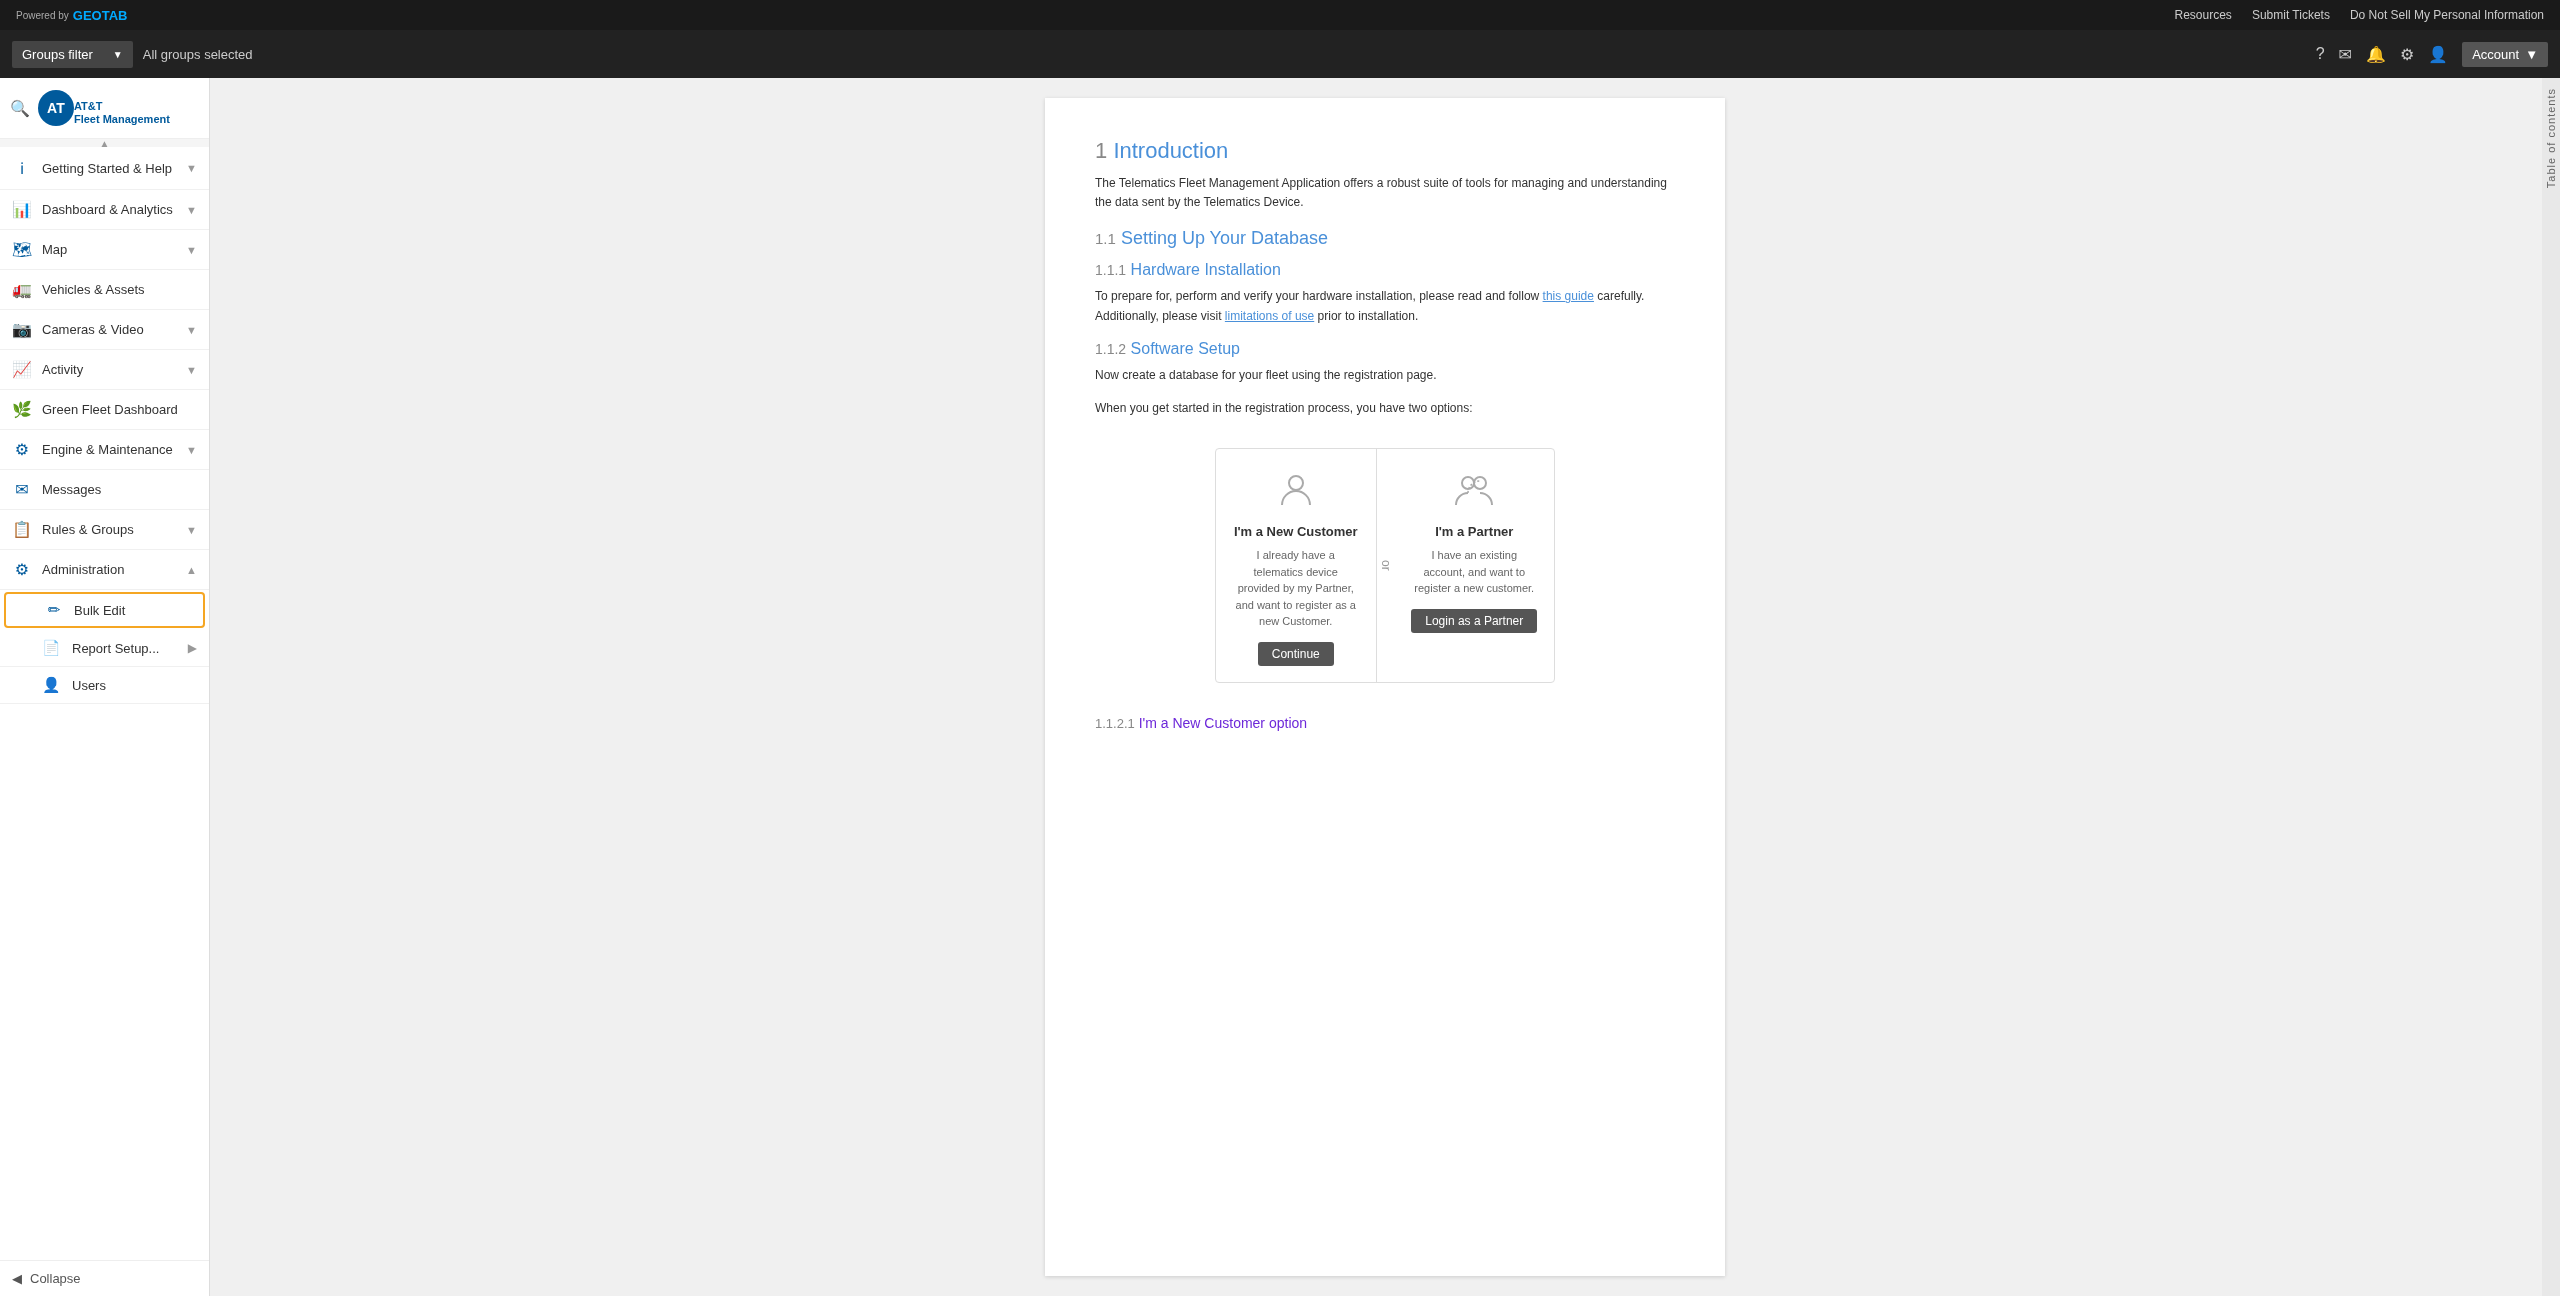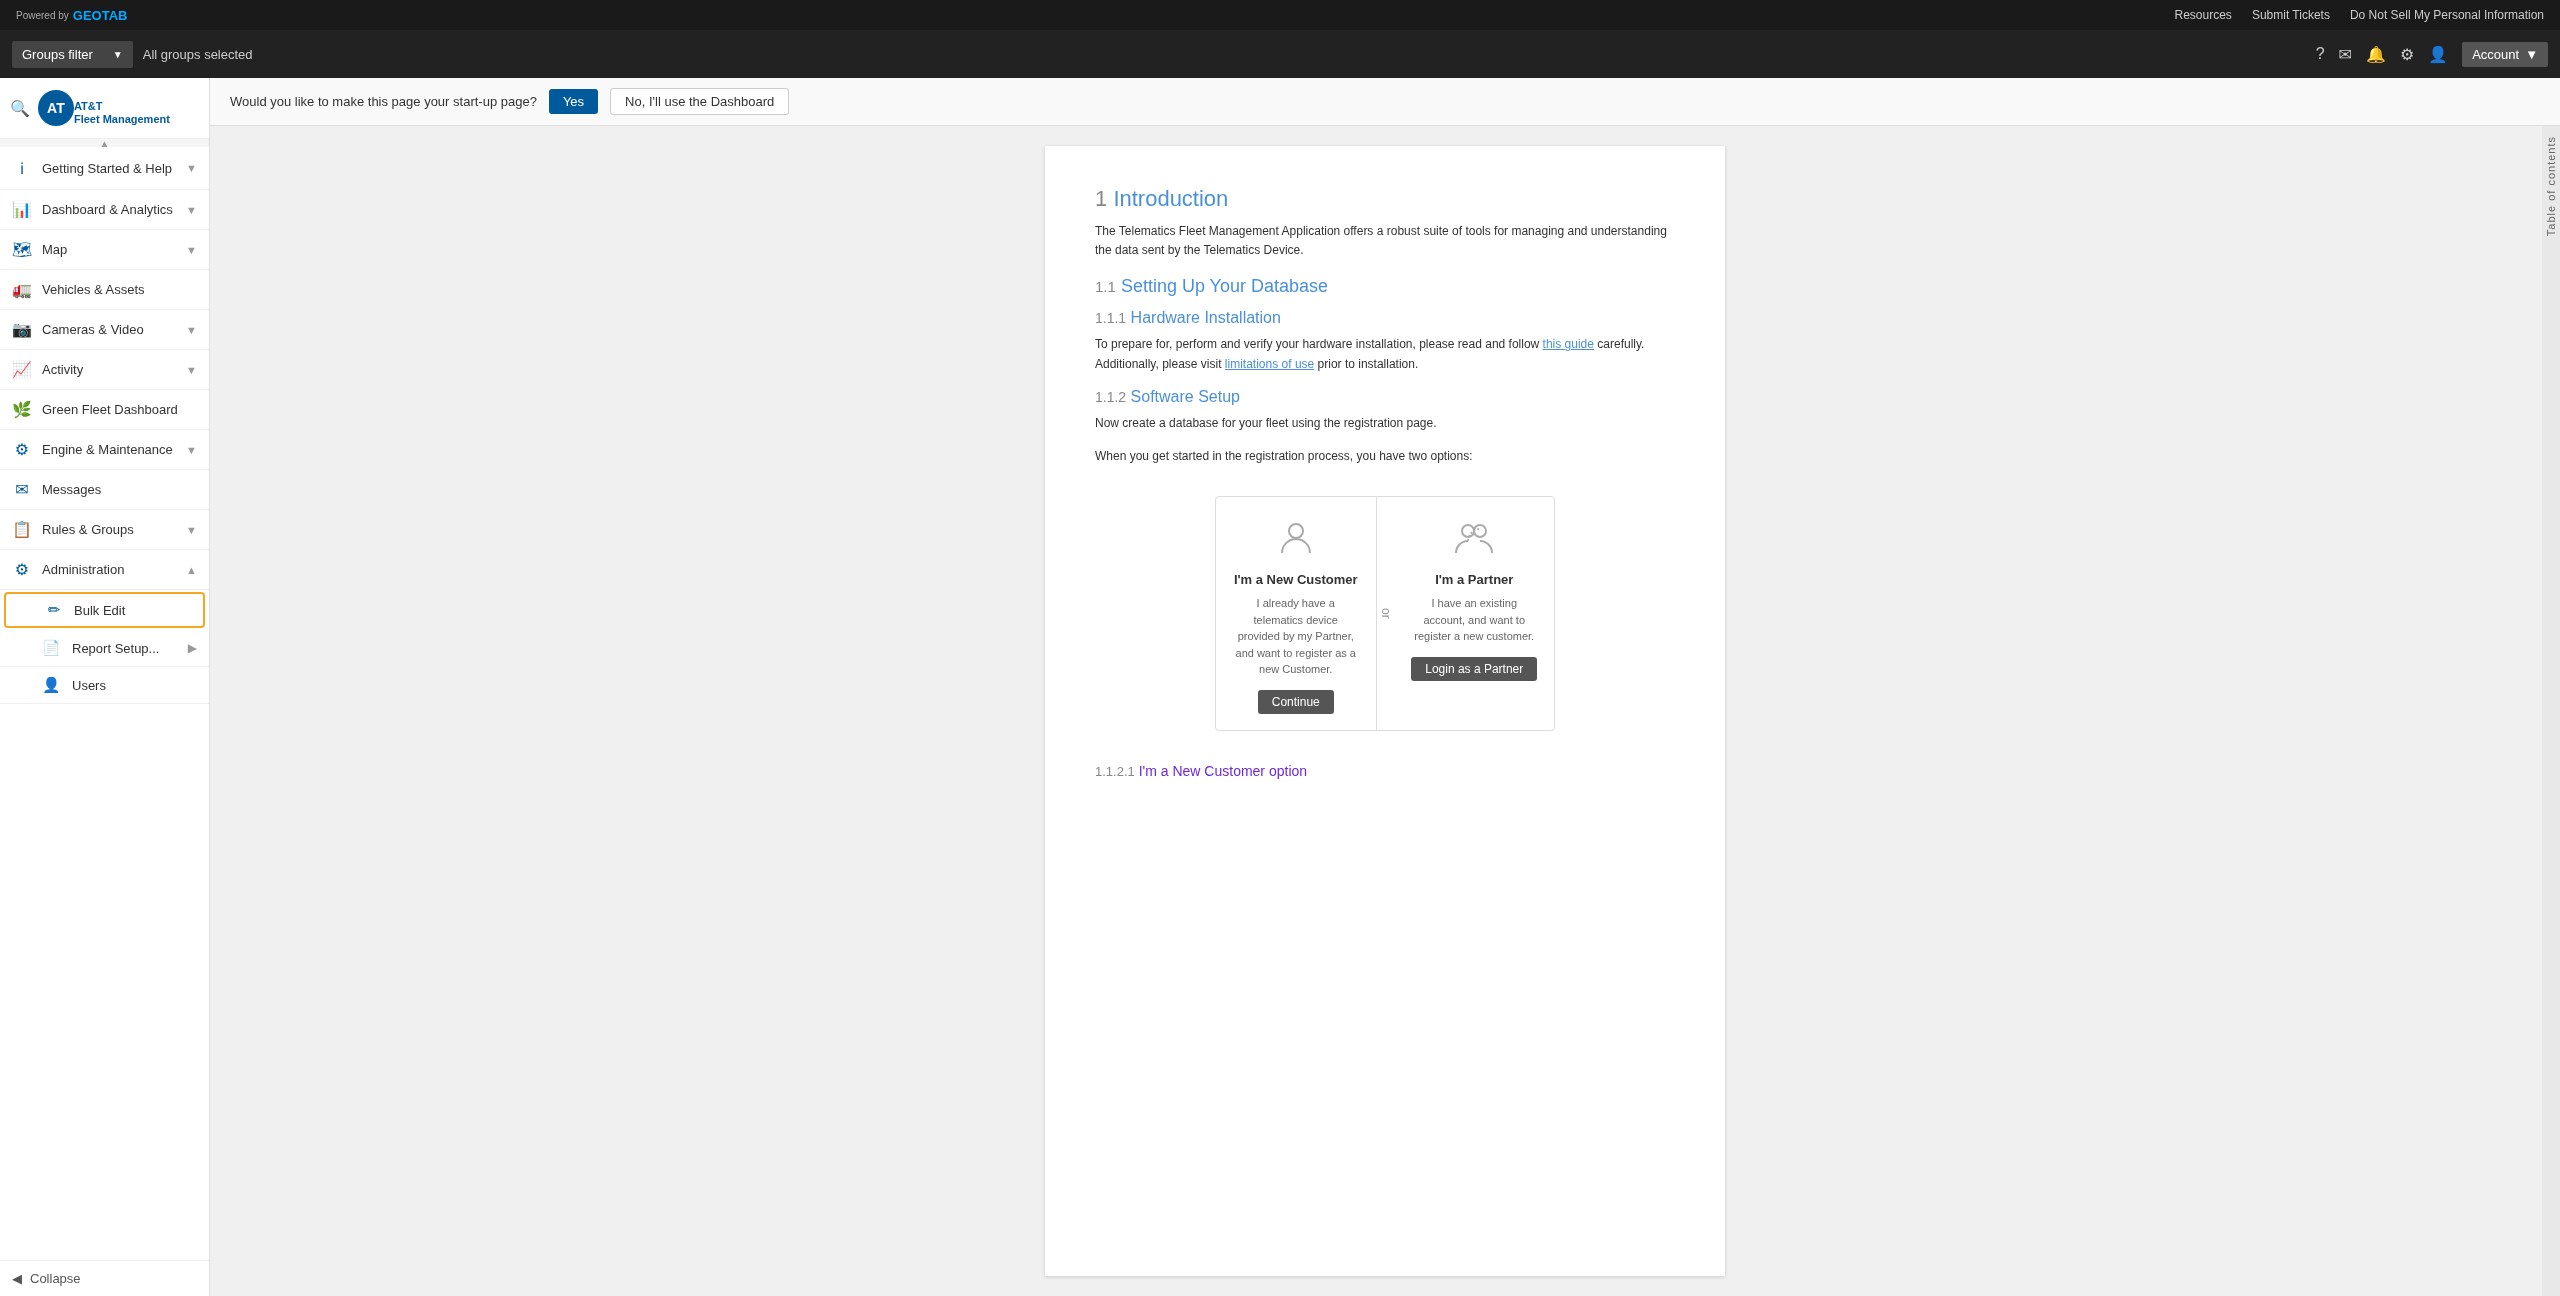--- a/index.html
+++ b/index.html
@@ -416,25 +416,20 @@
     </div>
 
     <div class="sidebar-collapse">
       <span>◀</span>
       <span>Collapse</span>
     </div>
   </div>
 
   <div class="content-area">
 
-    <div class="startup-banner">
-      <span>Would you like to make this page your start-up page?</span>
-      <button class="btn-yes">Yes</button>
-      <button class="btn-no">No, I'll use the Dashboard</button>
-    </div>
 
     <div class="doc-container">
 
       <div class="doc-page">
 
 
         <div class="doc-h1">
           <span class="section-num">1</span>
           <span> </span>
           <span class="section-title">Introduction</span>

